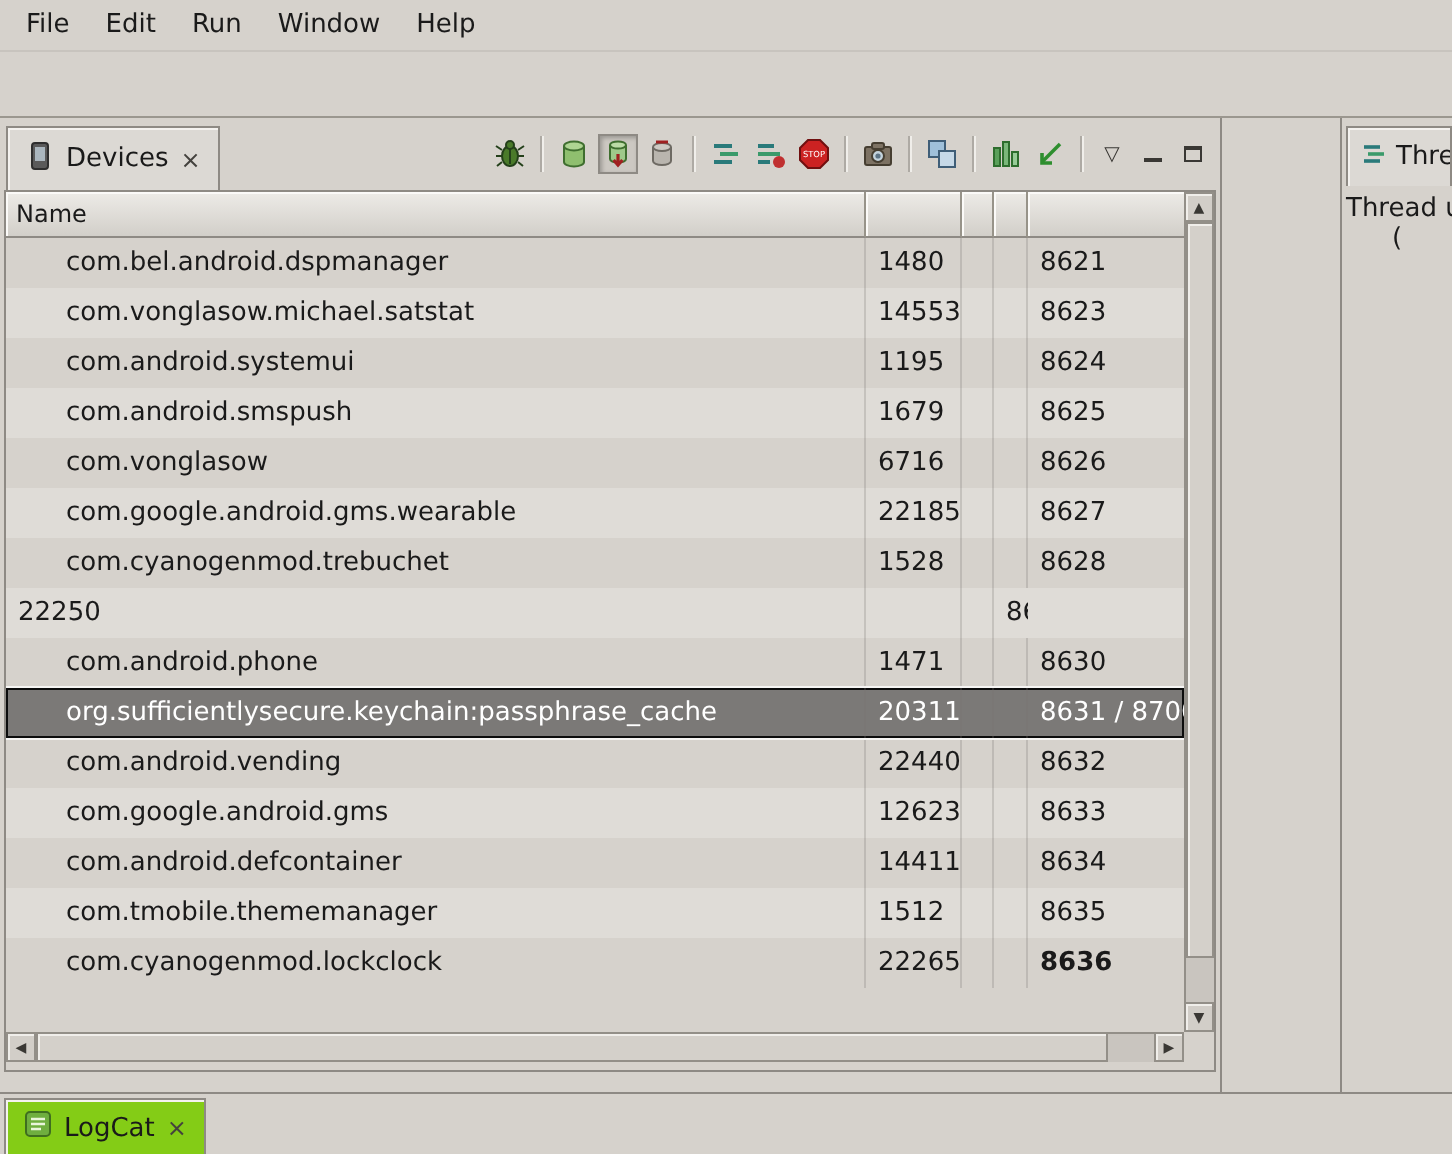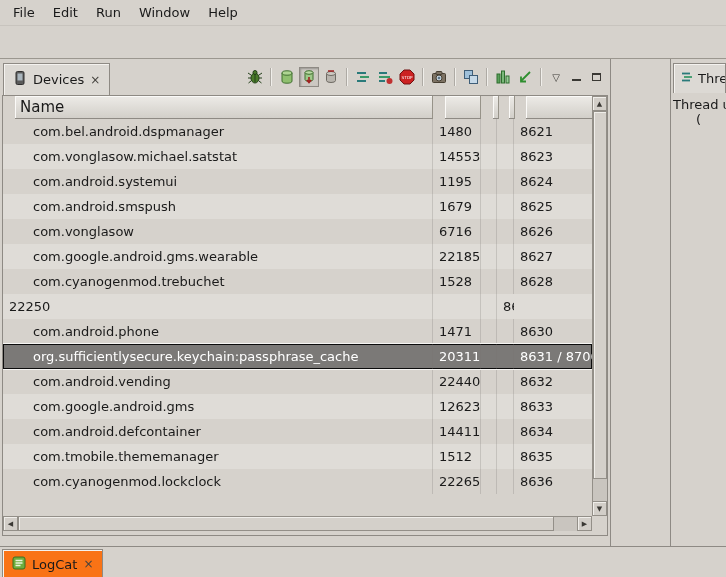--- a/index.html
+++ b/index.html
@@ -48,21 +48,21 @@
   .min-bar { width:9px; height:2px; background:#3a3834; margin-top:6px; }
   .max-box { width:9px; height:8px; border:1px solid #3a3834; border-top:2px solid #3a3834; }
 
   
   .table-frame { position:absolute; left:2px; right:2px; top:36px; bottom:10px;
     border:1px solid #8e8a84; background:#d6d2cc; overflow:hidden; }
   .thead { position:absolute; top:0; left:0; right:15px; height:23px;
     display:grid; grid-template-columns:430px 48px 16px 17px 1fr; }
   .hcell { background:linear-gradient(#edebe7,#d2cfc9); border-right:1px solid #979389;
     border-bottom:1px solid #8e8a84; box-shadow:inset 1px 1px 0 #fbfaf8;
-    display:flex; align-items:center; padding-left:5px; font-size:15px; overflow:hidden;margin-left:12px; }
+    display:flex; align-items:center; padding-left:5px; font-size:12px; overflow:hidden; }
   .tbody { position:absolute; top:23px; left:0; right:15px; height:400px; }
   .trow { display:grid; grid-template-columns:430px 48px 16px 17px 1fr; height:25px; }
   .trow.odd  { background:#d6d2cc; }
   .trow.even { background:#dfdcd7; }
   .trow.sel  { background:#7b7977; color:#ffffff;
     box-shadow:inset 0 0 0 1px #0c0c0c, 0 1px 0 #f6f5f3, 0 -1px 0 #f6f5f3; position:relative; z-index:2; }
   .cell { display:flex; align-items:center; overflow:hidden; white-space:nowrap;
     border-right:1px solid rgba(120,116,110,.25); font-size:13px; }
   .cell.name { padding-left:30px; }
   .cell.pid, .cell.port { padding-left:6px; }
@@ -90,21 +90,21 @@
     box-shadow:inset 1px 1px 0 #f4f2ef; white-space:nowrap; overflow:hidden; }
   .threads-msg { margin-top:4px; font-size:13px; }
   .threads-msg .l1 { padding-left:2px; white-space:nowrap; overflow:hidden; }
   .threads-msg .l2 { text-align:center; }
 
   
   .logcat-strip { position:absolute; left:0; right:0; top:546px; height:31px;
     background:#d6d2cc; border-top:1px solid #8e8a84; }
   .logcat-tab { position:absolute; left:2px; top:2px; height:29px;
     display:flex; align-items:center; gap:5px; padding:0 8px;
-    background:#f97316; border:1px solid #8e8a84; border-bottom:none;
+    background:#84cc16; border:1px solid #8e8a84; border-bottom:none;
     box-shadow:inset 1px 1px 0 #f4f2ef; }
 </style>
 </head>
 <body>
 
 <div class="window">
 
   <div class="menubar">
     <div class="menu-item">File</div>
     <div class="menu-item">Edit</div>
@@ -329,21 +329,21 @@
               <div class="cell pid">1512</div>
               <div class="cell c3"></div>
               <div class="cell c4"></div>
               <div class="cell port" style="border-right: none;">8635</div>
             </div>
             <div class="trow odd">
               <div class="cell name">com.cyanogenmod.lockclock</div>
               <div class="cell pid">22265</div>
               <div class="cell c3"></div>
               <div class="cell c4"></div>
-              <div class="cell port" style="border-right: none;">8636</div>
+              <div class="cell port" style="border-right: none; font-weight: bold;">8636</div>
             </div>
           </div>
 
         <div class="vscroll">
           <div class="sbtn up">▲</div>
           <div class="vthumb"></div>
           <div class="sbtn down">▼</div>
         </div>
         <div class="hscroll">
           <div class="sbtn left">◀</div>

